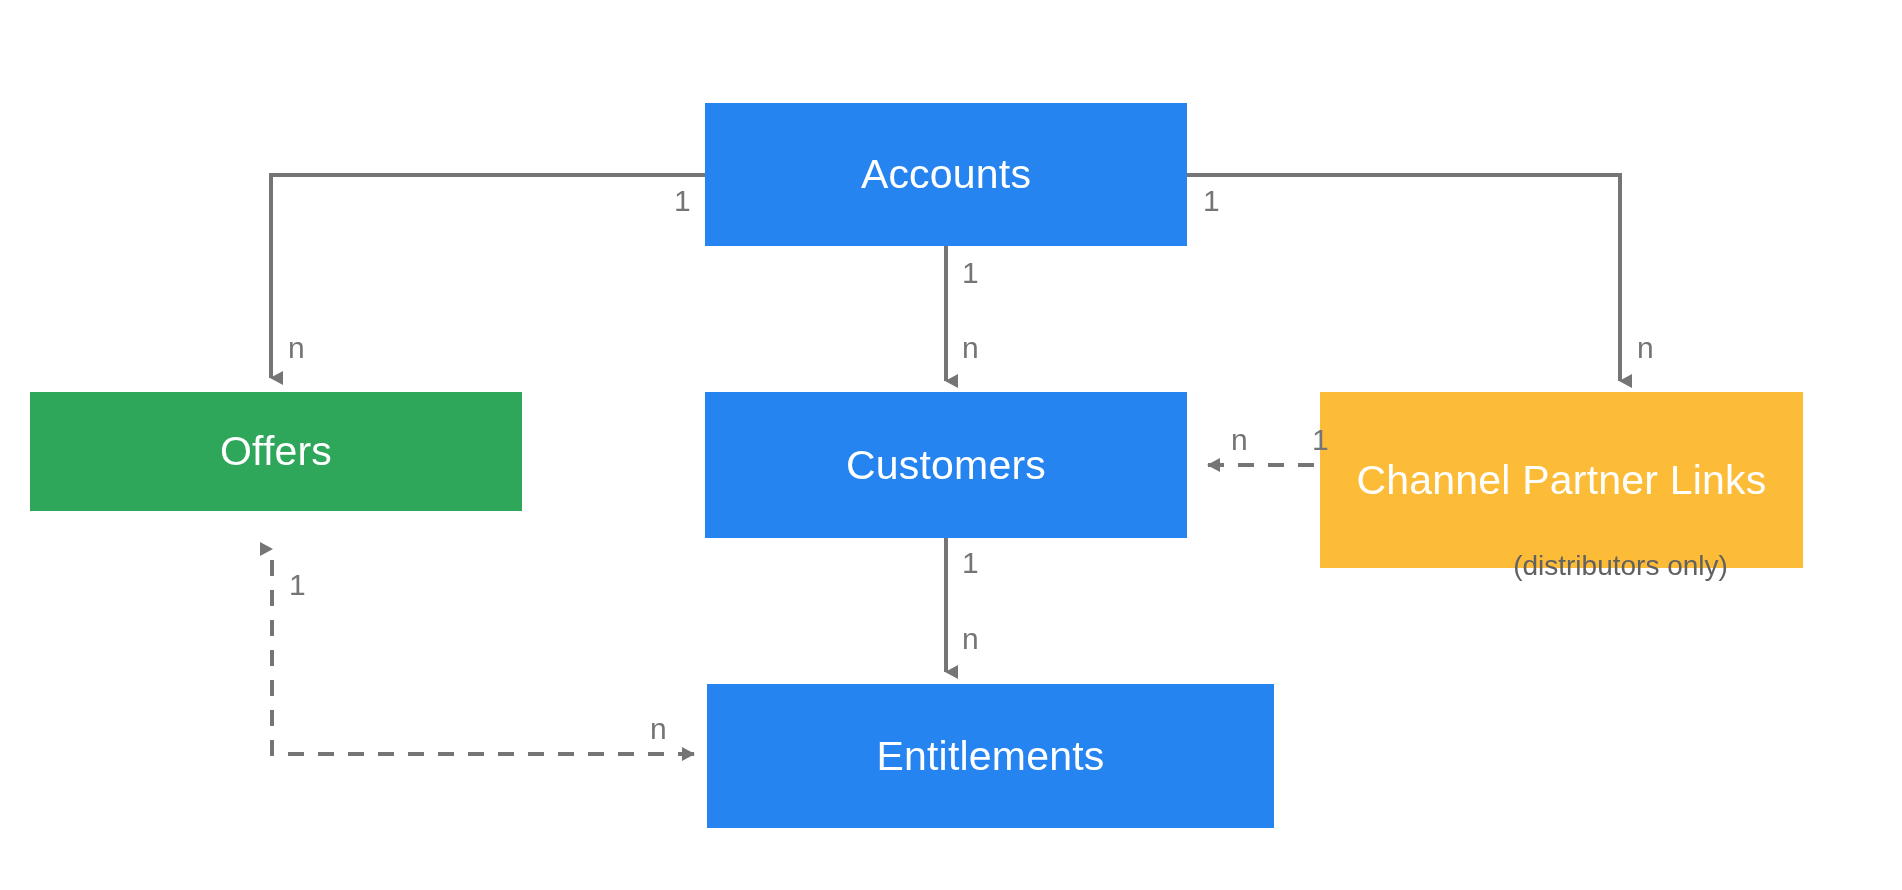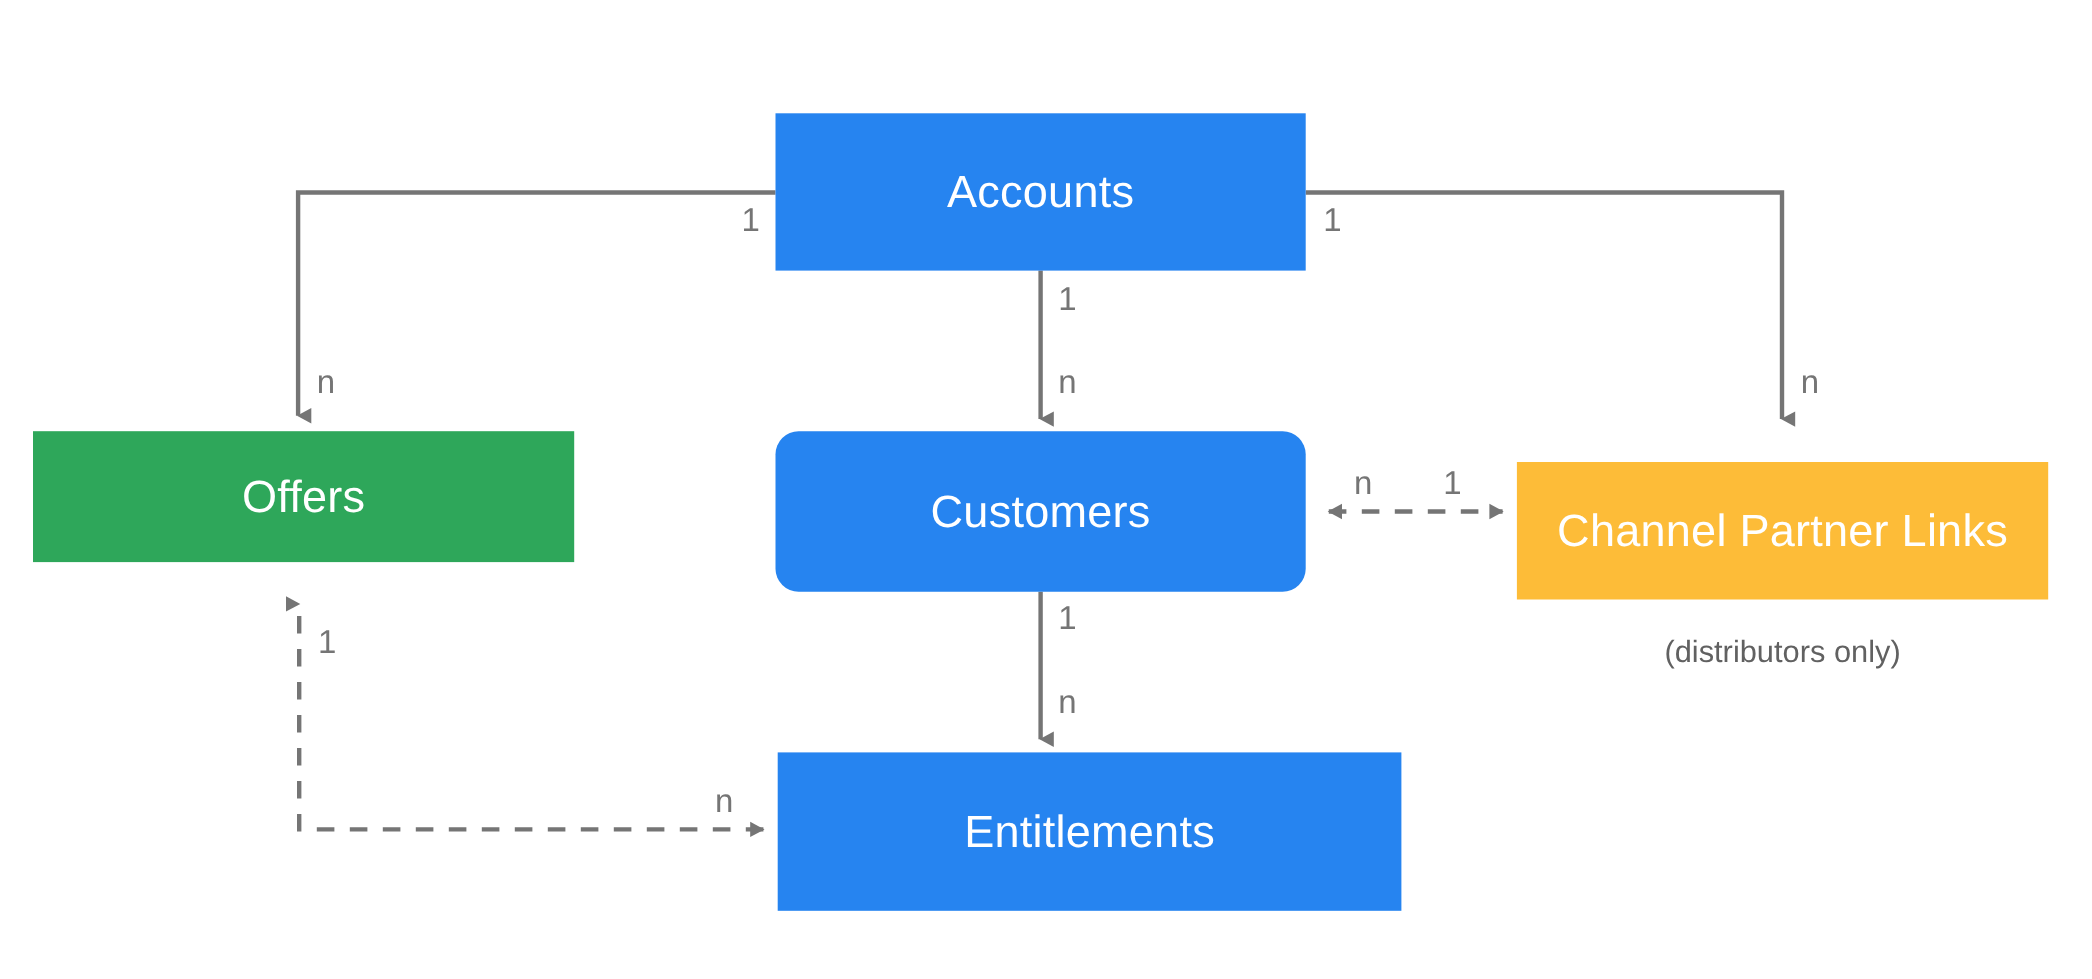--- a/index.html
+++ b/index.html
@@ -100,33 +100,33 @@
   </svg>
 
   <div class="node" style="left:705px; top:103px; width:482px; height:143px; background:#2684F0;">
     <span>Accounts</span>
   </div>
 
   <div class="node" style="left:30px; top:392px; width:492px; height:119px; background:#2EA75A;">
     <span>Offers</span>
   </div>
 
-  <div class="node" style="left:705px; top:392px; width:482px; height:146px; background:#2684F0;border-radius:21px;">
+  <div class="node" style="left:705px; top:392px; width:482px; height:146px; background:#2684F0;">
     <span>Customers</span>
   </div>
 
-  <div class="node" style="left:1379px; top:392px; width:483px; height:125px; background:#FDBC38;margin-top:28px;">
+  <div class="node" style="left:1320px; top:392px; width:483px; height:176px; background:#FDBC38;">
     <span>Channel Partner Links</span>
   </div>
 
   <div class="node" style="left:707px; top:684px; width:567px; height:144px; background:#2684F0;">
     <span>Entitlements</span>
   </div>
 
-  <div class="note" style="left:1379px; top:552px; width:483px;margin-top:27px;">(distributors only)</div>
+  <div class="note" style="left:1379px; top:552px; width:483px;">(distributors only)</div>
 
   <div class="edge-label" style="left:674px; top:186px;">1</div>
 
   <div class="edge-label" style="left:288px; top:333px;">n</div>
 
   <div class="edge-label" style="left:962px; top:258px;">1</div>
 
   <div class="edge-label" style="left:962px; top:333px;">n</div>
 
   <div class="edge-label" style="left:1203px; top:186px;">1</div>

